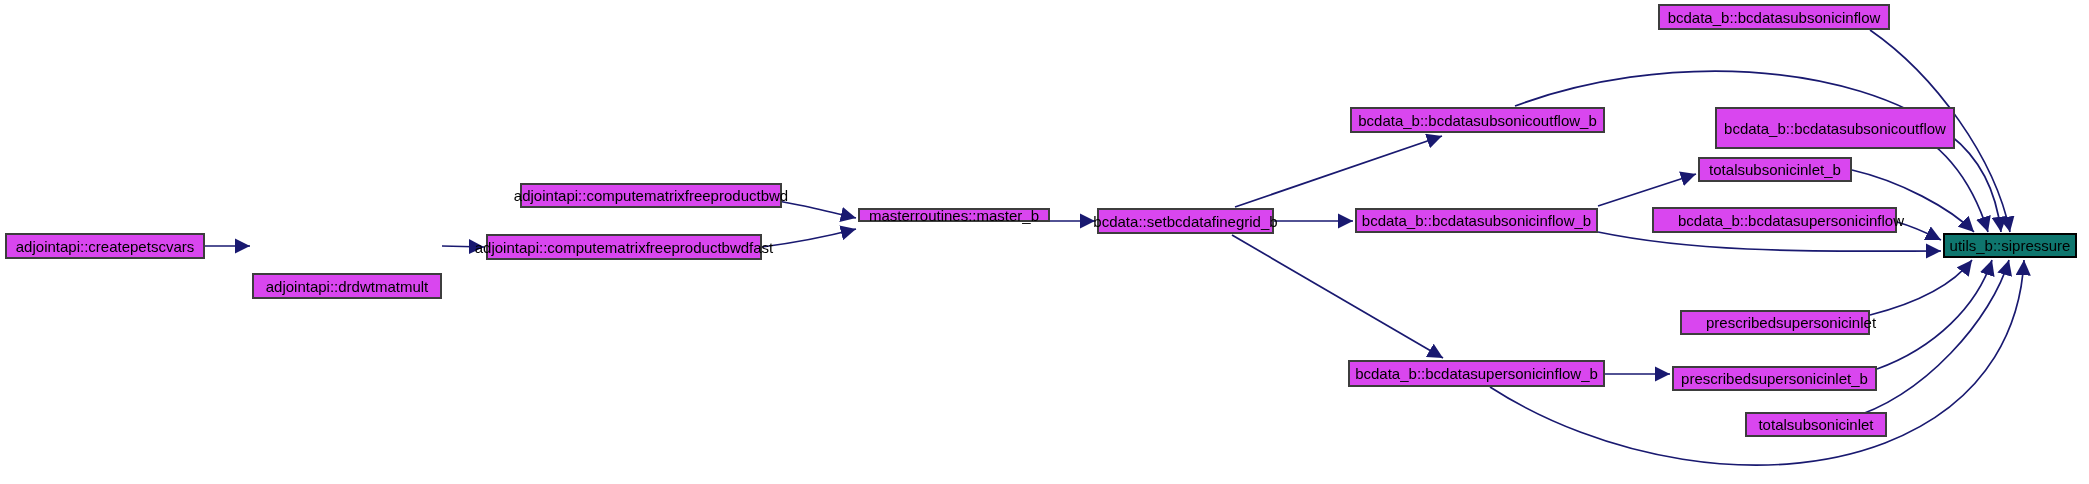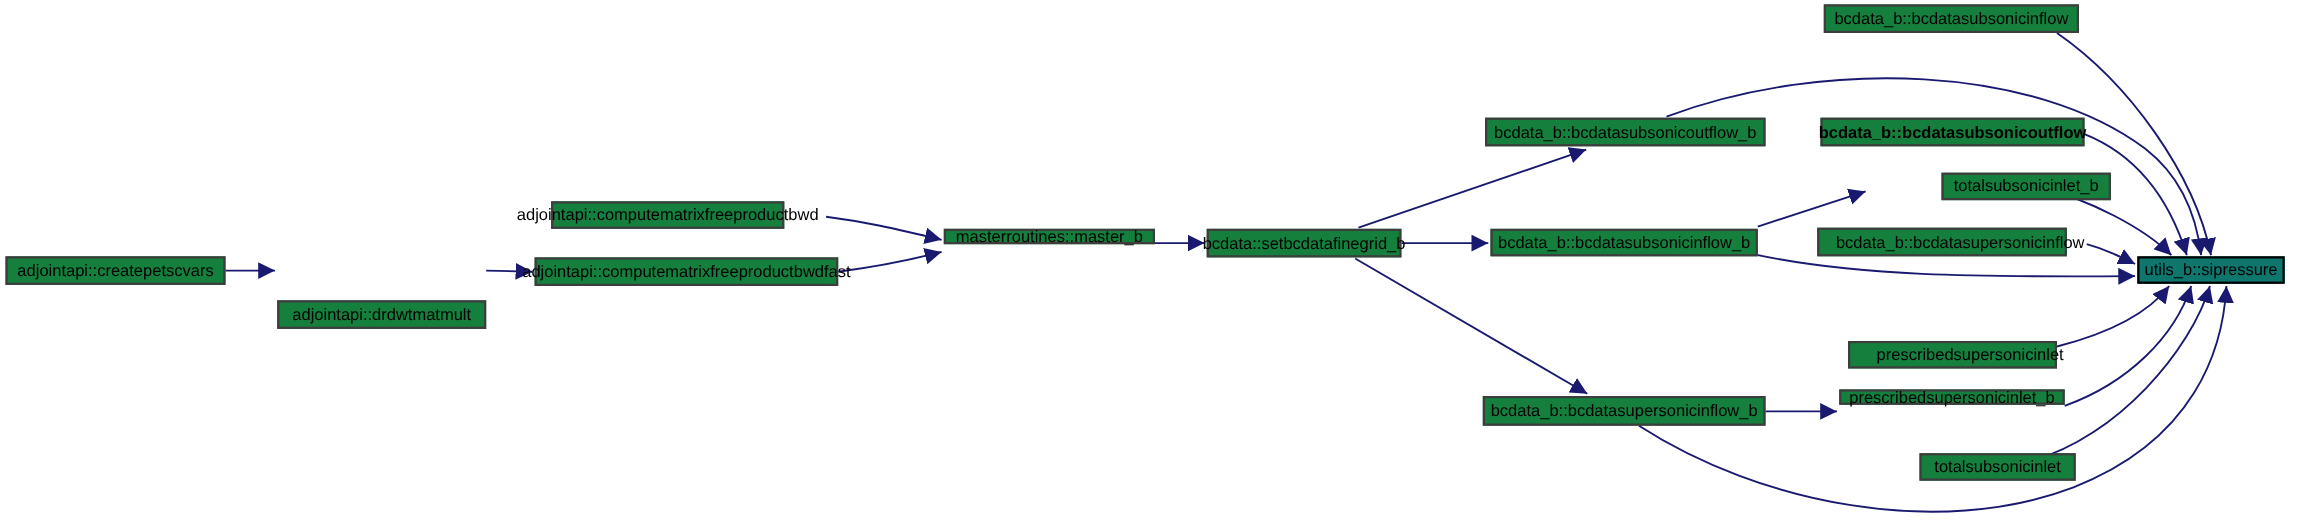--- a/index.html
+++ b/index.html
@@ -13,54 +13,54 @@
   }
   #edges {
     position: absolute;
     left: 0; top: 0;
     width: 2089px; height: 484px;
   }
   .node {
     position: absolute;
     box-sizing: border-box;
     border: 2px solid #3d3d3d;
-    background: #15803d;
+    background: #d946ef;
     color: #000000;
     font-size: 15px;
     line-height: 1;
     display: flex;
     align-items: center;
     justify-content: center;
     white-space: nowrap;
     cursor: pointer;
     z-index: 2;
   }
   .node.highlight {
     background: #0f766e;
     border-color: #000000;
     cursor: default;
   }
   .edge { stroke: #191970; stroke-width: 1.7; fill: none; }
 
   
   #n0  { left: 5px;    top: 233px; width: 200px; height: 26px; text-align: right; }
   #n1  { left: 252px;  top: 233px; width: 190px; height: 26px; margin-top: 40px; }
-  #n2  { left: 501px;  top: 183px; width: 212px; height: 25px; text-align: right; }
+  #n2  { left: 520px;  top: 183px; width: 262px; height: 25px; text-align: right; }
   #n3  { left: 486px;  top: 234px; width: 276px; height: 26px; }
   #n4  { left: 858px;  top: 208px; width: 192px; height: 14px; }
   #n5  { left: 1097px; top: 208px; width: 177px; height: 26px; }
   #n6  { left: 1355px; top: 208px; width: 243px; height: 25px; }
   #n7  { left: 1350px; top: 107px; width: 255px; height: 26px; }
   #n8  { left: 1348px; top: 360px; width: 257px; height: 27px; }
   #n9  { left: 1658px; top: 4px;   width: 232px; height: 26px; }
-  #n10 { left: 1655px; top: 107px; width: 240px; height: 26px; font-weight: bold; }
-  #n11 { left: 1765px; top: 157px; width: 154px; height: 25px; }
-  #n12 { left: 1652px; top: 207px; width: 227px; height: 26px; padding-left: 33px; }
+  #n10 { left: 1715px; top: 107px; width: 240px; height: 42px; }
+  #n11 { left: 1698px; top: 157px; width: 154px; height: 25px; }
+  #n12 { left: 1652px; top: 207px; width: 245px; height: 26px; padding-left: 33px; }
   #n13 { left: 1680px; top: 310px; width: 190px; height: 25px; padding-left: 32px; }
-  #n14 { left: 1672px; top: 354px; width: 205px; height: 14px; }
+  #n14 { left: 1672px; top: 366px; width: 205px; height: 25px; }
   #n15 { left: 1705px; top: 412px; width: 142px; height: 25px; margin-left: 40px; }
   #n16 { left: 1943px; top: 233px; width: 134px; height: 25px; }
 </style>
 </head>
 <body>
 
 <div id="canvas">
 
   <svg id="edges" viewBox="0 0 2089 484" xmlns="http://www.w3.org/2000/svg">
     <defs>

